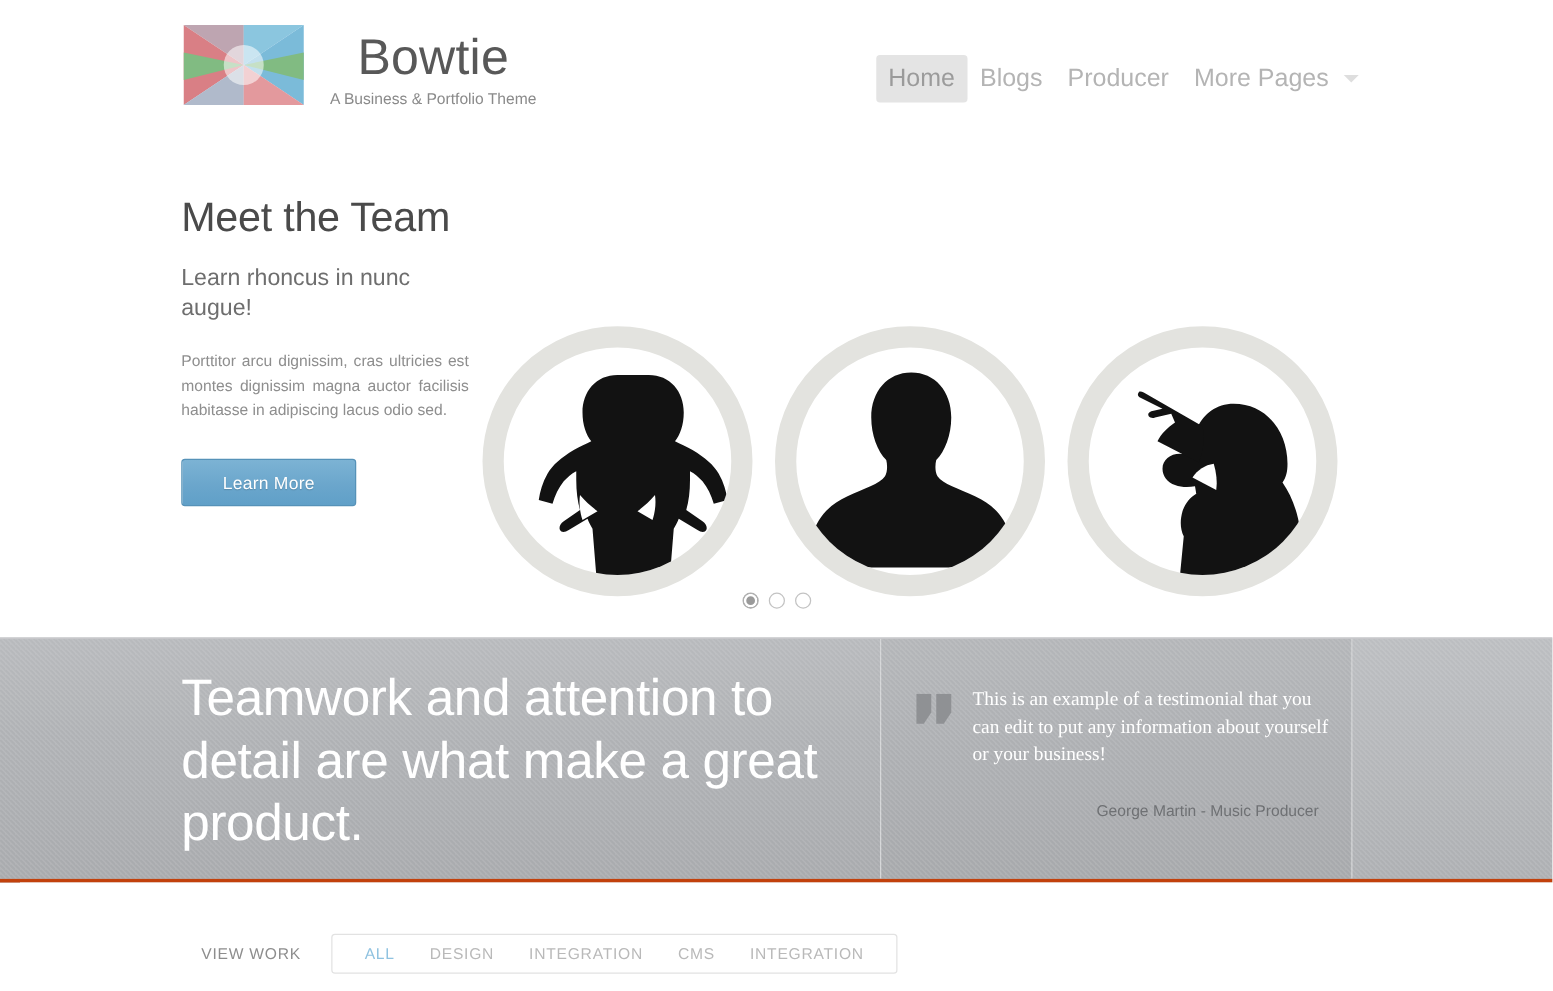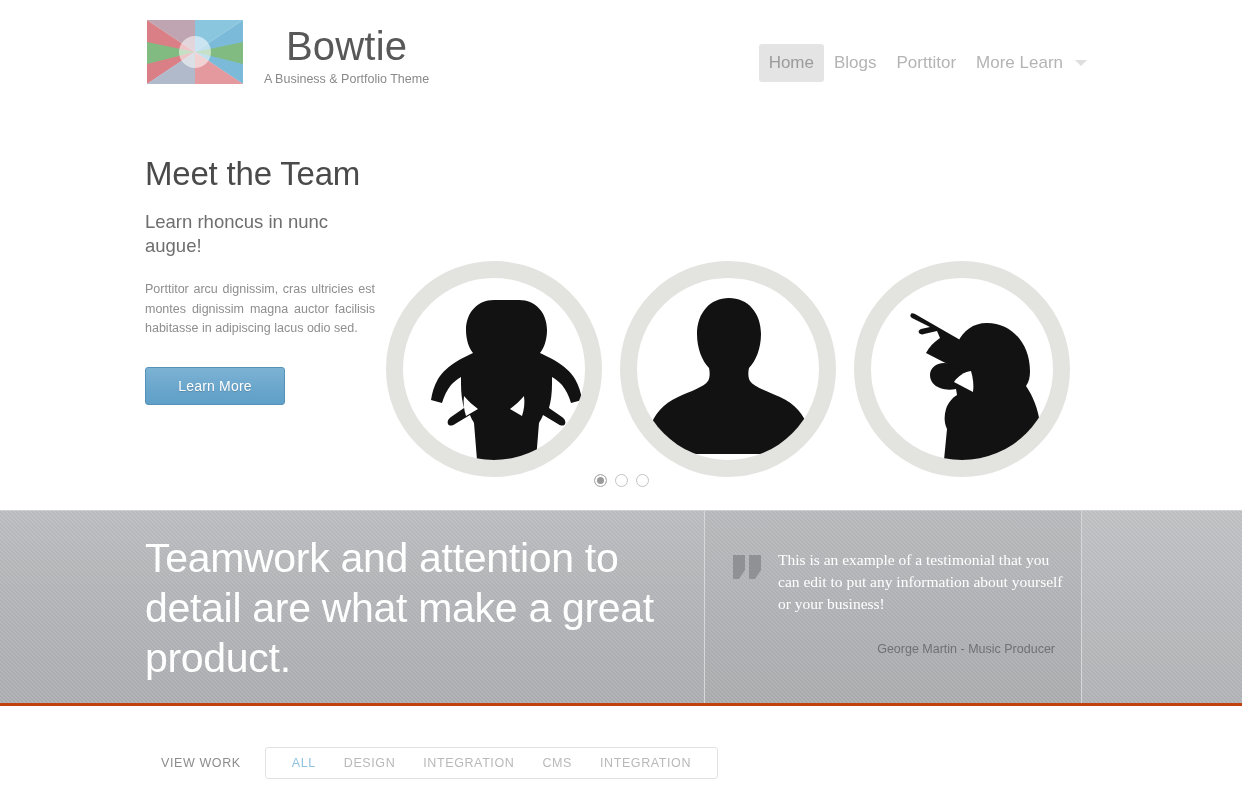--- a/index.html
+++ b/index.html
@@ -68,21 +68,21 @@
   
   .nav {
     position: absolute;
     right: 147px;
     top: 44px;
     display: flex;
     align-items: center;
   }
 
   .nav-item {
-    font-size: 17px;
+    font-size: 20px;
     line-height: 20px;
     color: #b4b4b4;
     padding: 9px 10px;
     font-weight: 400;
     white-space: nowrap;
     cursor: pointer;
     border-radius: 3px;
   }
   .nav-item.active {
     background: #e4e4e4;
@@ -383,22 +383,22 @@
       </div>
       <div class="brand-text">
         <div class="brand-title">Bowtie</div>
         <div class="brand-tagline">A Business &amp; Portfolio Theme</div>
       </div>
     </div>
 
     <div class="nav">
       <div class="nav-item active">Home</div>
       <div class="nav-item">Blogs</div>
-      <div class="nav-item">Porttitor</div>
-      <div class="nav-item with-caret">More Learn</div>
+      <div class="nav-item">Producer</div>
+      <div class="nav-item with-caret">More Pages</div>
       <div class="caret"></div>
     </div>
 
   </div>
 
   <div class="hero">
 
     <div class="hero-copy">
       <div class="hero-title">Meet the Team</div>
       <div class="hero-subtitle">Learn rhoncus in nunc augue!</div>

